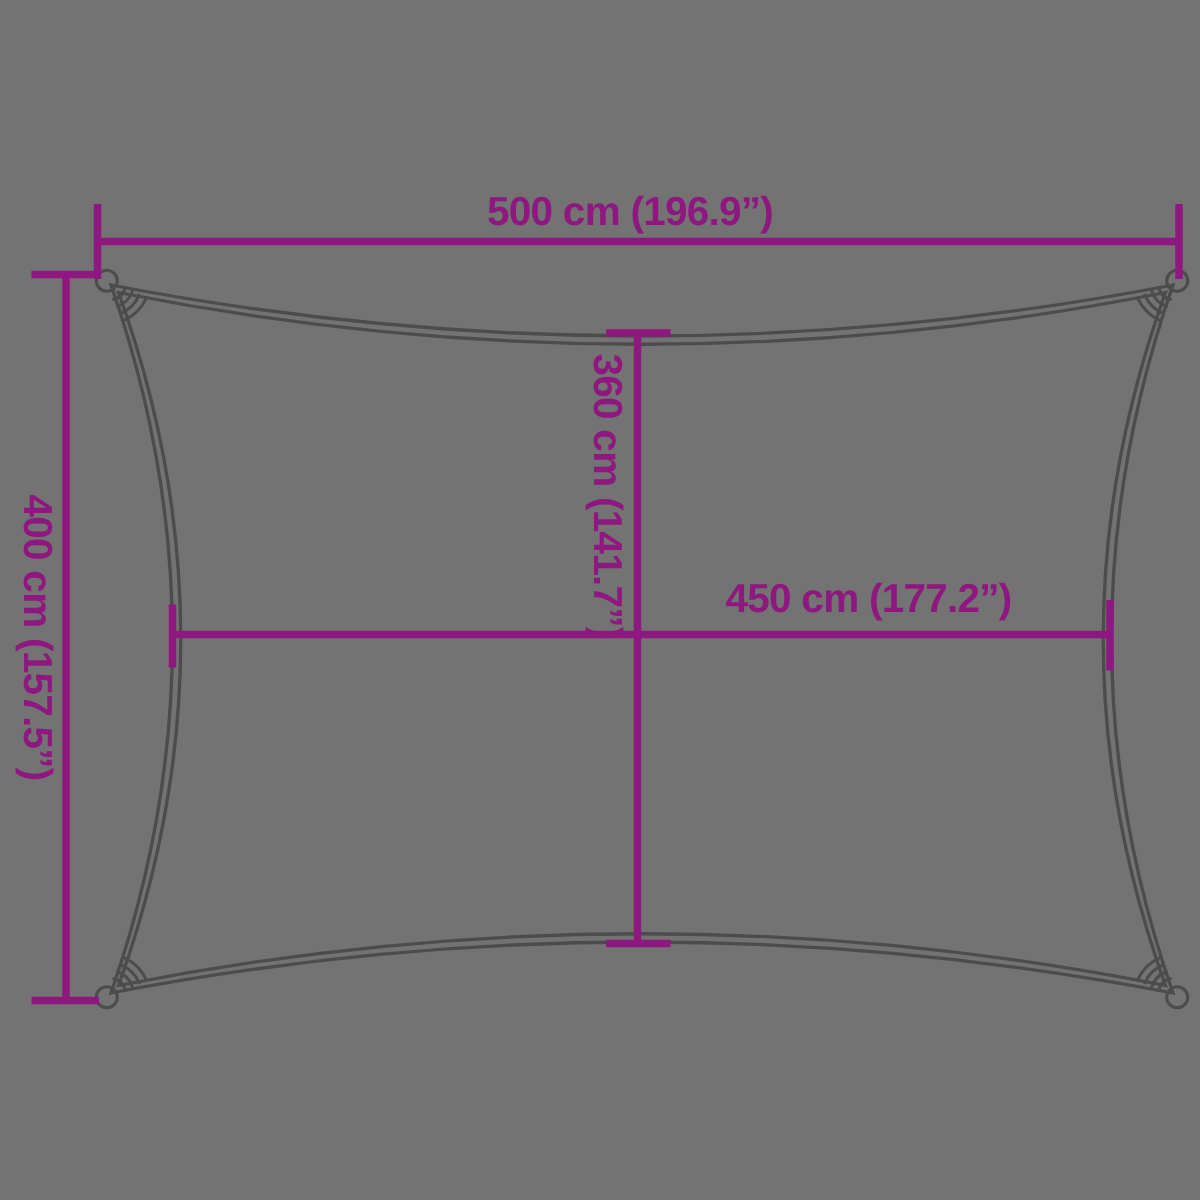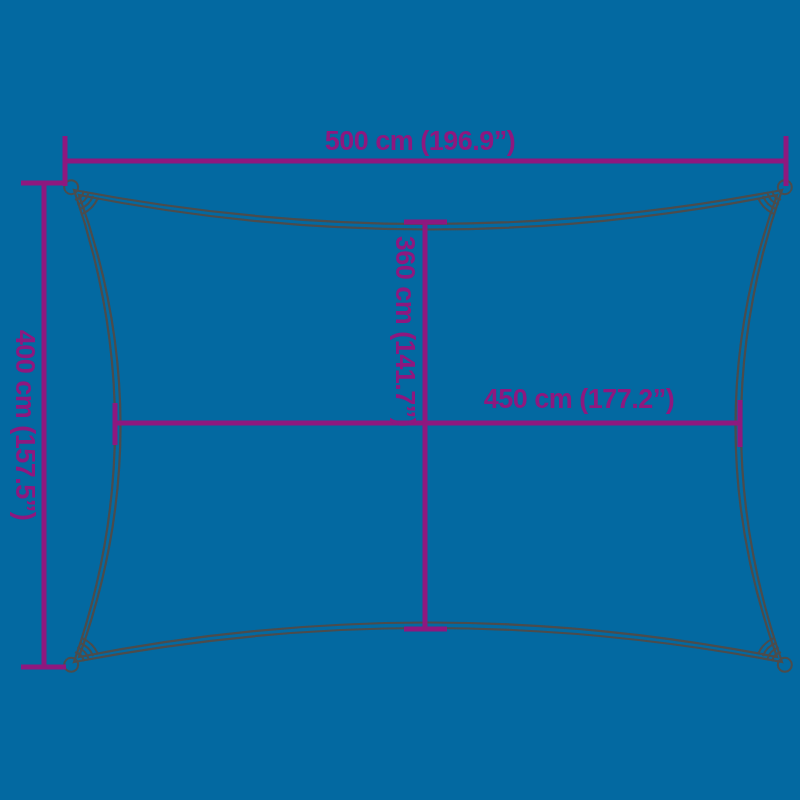--- a/index.html
+++ b/index.html
@@ -4,21 +4,21 @@
 <style>
   html, body {
     margin: 0;
     padding: 0;
     background: #ffffff;
   }
   .stage {
     position: relative;
     width: 800px;
     height: 800px;
-    background: #0369a1;
+    background: #737373;
     overflow: hidden;
   }
   svg { display: block; }
   .dim-label {
     font-family: "Liberation Sans", sans-serif;
     font-weight: bold;
     font-size: 27px;
     letter-spacing: -0.5px;
   }
 </style>

